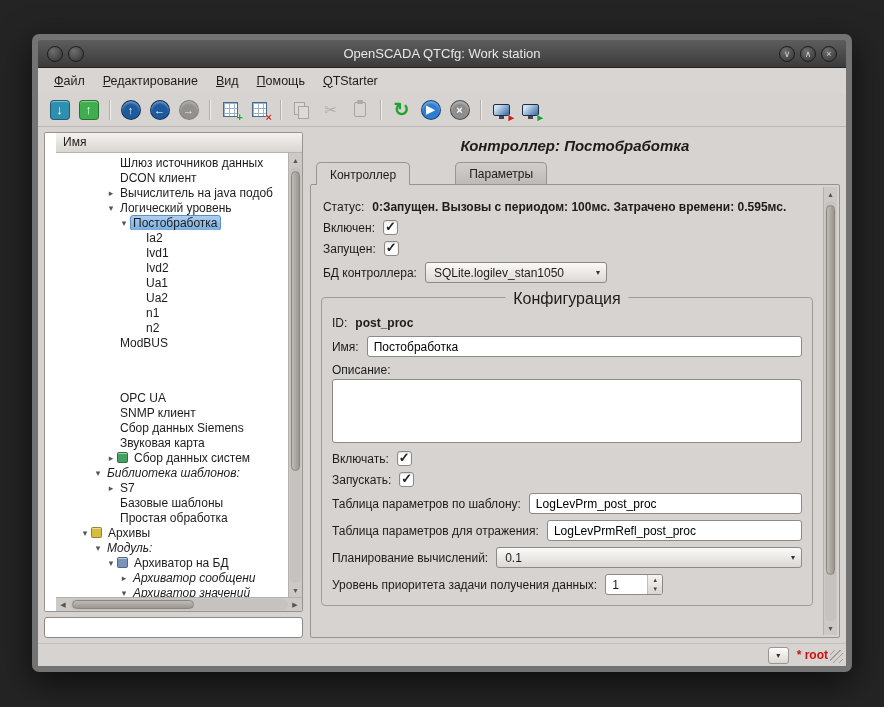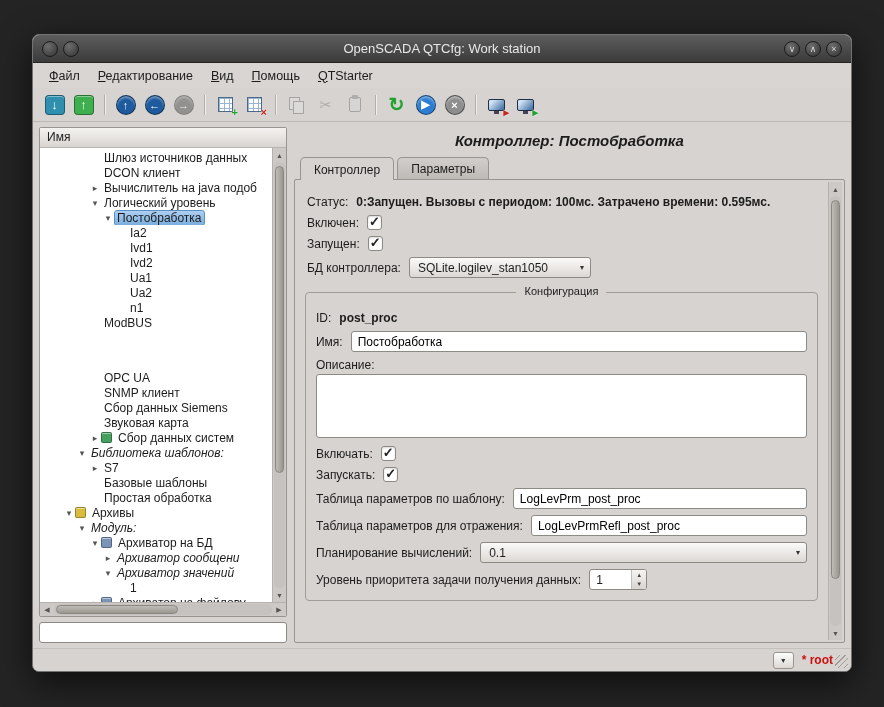--- a/index.html
+++ b/index.html
@@ -1,19 +1,19 @@
 <!DOCTYPE html>
 <html><head>
 <meta charset="utf-8">
 <style>
   * { box-sizing: border-box; margin: 0; padding: 0; }
   html,body { width:884px; height:707px; overflow:hidden; background:#242424;
     font-family:"Liberation Sans", sans-serif; font-size:12px; color:#1c1c1c; }
   .window { position:absolute; left:32px; top:34px; width:820px; height:638px;
-    background:#d7d3d0; border:1px solid #737373; border-radius:7px;
+    background:#d7d3d0; border:6px solid #737373; border-radius:7px;
     box-shadow:0 10px 34px rgba(0,0,0,.65); display:flex; flex-direction:column; overflow:hidden; }
 
   
   .titlebar { flex:0 0 28px; background:linear-gradient(#5d5d5d,#3b3b3b);
     border-bottom:1px solid #232323; position:relative; display:flex; align-items:center; }
   .tb-title { position:absolute; left:0; right:0; text-align:center; color:#e8e8e8; font-size:13px; }
   .tb-left { position:absolute; left:9px; display:flex; gap:5px; }
   .tb-right { position:absolute; right:9px; display:flex; gap:5px; }
   .wbtn { width:16px; height:16px; border-radius:50%; border:1px solid #1d1d1d;
     background:radial-gradient(circle at 35% 30%, #6e6e6e, #323232);
@@ -54,21 +54,21 @@
   .ic-screen { width:17px; height:12px; border:1px solid #1e2e44; border-radius:2px;
     background:linear-gradient(135deg,#cfe2f4 20%,#38679e); position:relative; }
   .ic-screen::after { content:""; position:absolute; left:5px; bottom:-4px; width:5px; height:3px; background:#445; }
 
   
   .main { flex:1; display:flex; gap:7px; padding:5px 6px; min-height:0; }
 
   
   .leftcol { flex:0 0 237px; display:flex; flex-direction:column; gap:5px; min-height:0; }
   .treewidget { flex:1; display:flex; flex-direction:column; border:1px solid #98948f;
-    border-radius:2px; background:#fff; min-height:0; overflow:hidden; }
+    border-radius:2px; background:#fff; min-height:0; overflow:hidden;padding-left:11px; }
   .treeheader { flex:0 0 20px; background:linear-gradient(#f4f2f0,#d9d5d1);
     border-bottom:1px solid #b8b4b0; padding:2px 7px; font-size:12px; color:#222; }
   .treebody { flex:1; display:flex; min-height:0;gap:12px; }
   .treeviewport { flex:1; overflow:hidden; padding:2px 0 0 0; }
   .trow { display:flex; align-items:center; height:15px; white-space:nowrap; overflow:hidden; font-size:12px; }
   .exp { flex:0 0 12px; width:12px; text-align:center; font-size:9px; color:#555; position:relative; }
   .exp.dash::before { content:""; position:absolute; left:1px; top:7px; width:9px; border-top:1px dotted #999; }
   .ticon { flex:0 0 11px; width:11px; height:11px; border-radius:2px; margin-right:3px;
     border:1px solid rgba(0,0,0,.3); box-shadow:inset 0 1px 0 rgba(255,255,255,.5); }
   .tlabel { padding:0 3px; border-radius:3px; }
@@ -85,21 +85,21 @@
   .vthumb { position:absolute; left:1px; right:1px; background:linear-gradient(90deg,#bfbbb7,#9a968f);
     border:1px solid #8a8680; border-radius:5px; }
   .htrack { flex:1; height:11px; position:relative; background:#c6c2bf; border-radius:6px; margin:0 1px; }
   .hthumb { position:absolute; top:1px; bottom:1px; background:linear-gradient(#bfbbb7,#9a968f);
     border:1px solid #8a8680; border-radius:5px; }
   .treeinput { flex:0 0 21px; width:100%; }
 
   
   .rightcol { flex:1; display:flex; flex-direction:column; min-width:0; min-height:0; }
   .paneltitle { text-align:center; font-size:15px; font-weight:bold; font-style:italic; padding:5px 0 7px; }
-  .tabbar { display:flex; padding-left:6px; }
+  .tabbar { display:flex; padding-left:6px;gap:42px; }
   .tab { padding:4px 13px 3px; font-size:12px; border:1px solid #98948f; border-bottom:none;
     border-radius:5px 5px 0 0; background:linear-gradient(#d2cecb,#bdb9b5); margin-right:3px; position:relative; top:1px; }
   .tab.active { background:#d7d3d0; z-index:2; padding-top:5px; }
   .tabframe { flex:1; border:1px solid #98948f; border-radius:2px; background:#d7d3d0;
     display:flex; min-height:0; padding:2px; z-index:1; }
   .formarea { flex:1; overflow:hidden; padding:4px 6px 4px 4px; min-width:0; }
 
   .frow { display:flex; align-items:center; gap:8px; margin:6px 6px; min-width:0; }
   .lbl { white-space:nowrap; }
   .bold { font-weight:bold; }
@@ -112,21 +112,21 @@
   .combo { display:inline-flex; align-items:center; height:21px; border:1px solid #8d8984;
     border-radius:3px; background:linear-gradient(#fbfaf9,#dcd8d4); padding:0 6px 0 8px; gap:8px; }
   .combo.justify { justify-content:space-between; }
   .combo-arrow { font-size:8px; color:#333; }
   .dbcombo { width:182px; justify-content:space-between; }
   .tarea { display:block; width:calc(100% - 12px); margin:2px 6px 8px; height:64px;
     border:1px solid #8d8984; border-radius:3px; background:#fff; resize:none;
     font-family:"Liberation Sans", sans-serif; font-size:12px; padding:3px 6px; outline:none; }
   .group { border:1px solid #a09c97; border-radius:4px; margin:14px 4px 6px; padding:12px 4px 4px; position:relative; }
   .gtitle { position:absolute; top:-8px; left:50%; transform:translateX(-50%);
-    background:#d7d3d0; padding:0 8px; font-size:11px; }
+    background:#d7d3d0; padding:0 8px; font-size:16px; }
   .spin { display:inline-flex; height:21px; width:58px; border:1px solid #8d8984; border-radius:3px;
     background:#fff; overflow:hidden; }
   .spin-val { flex:1; display:flex; align-items:center; padding:0 6px; }
   .spin-btns { flex:0 0 15px; display:flex; flex-direction:column; border-left:1px solid #c2beba;
     background:linear-gradient(#f6f4f2,#d9d5d1); }
   .spin-b { flex:1; font-size:6px; color:#444; display:flex; align-items:center; justify-content:center; }
 
   
   .statusbar { flex:0 0 23px; display:flex; align-items:center; justify-content:flex-end; gap:8px;
     padding:0 18px 0 8px; background:#d7d3d0; border-top:1px solid #c4c0bc; position:relative; }
@@ -265,20 +265,24 @@
                 <span class="tlabel">Ua1</span>
               </div>
               <div class="trow" style="padding-left: 75px;">
                 <span class="exp dash"></span>
                 <span class="tlabel">Ua2</span>
               </div>
               <div class="trow" style="padding-left: 75px;">
                 <span class="exp dash"></span>
                 <span class="tlabel">n1</span>
               </div>
+              <div class="trow" style="padding-left: 75px;">
+                <span class="exp dash"></span>
+                <span class="tlabel">n2</span>
+              </div>
               <div class="trow" style="padding-left: 49px;">
                 <span class="exp dash"></span>
                 <span class="tlabel">ModBUS</span>
               </div>
               <div class="trow" style="padding-left: 49px; margin-top: 40px;">
                 <span class="exp dash"></span>
                 <span class="tlabel">OPC UA</span>
               </div>
               <div class="trow" style="padding-left: 49px;">
                 <span class="exp dash"></span>

